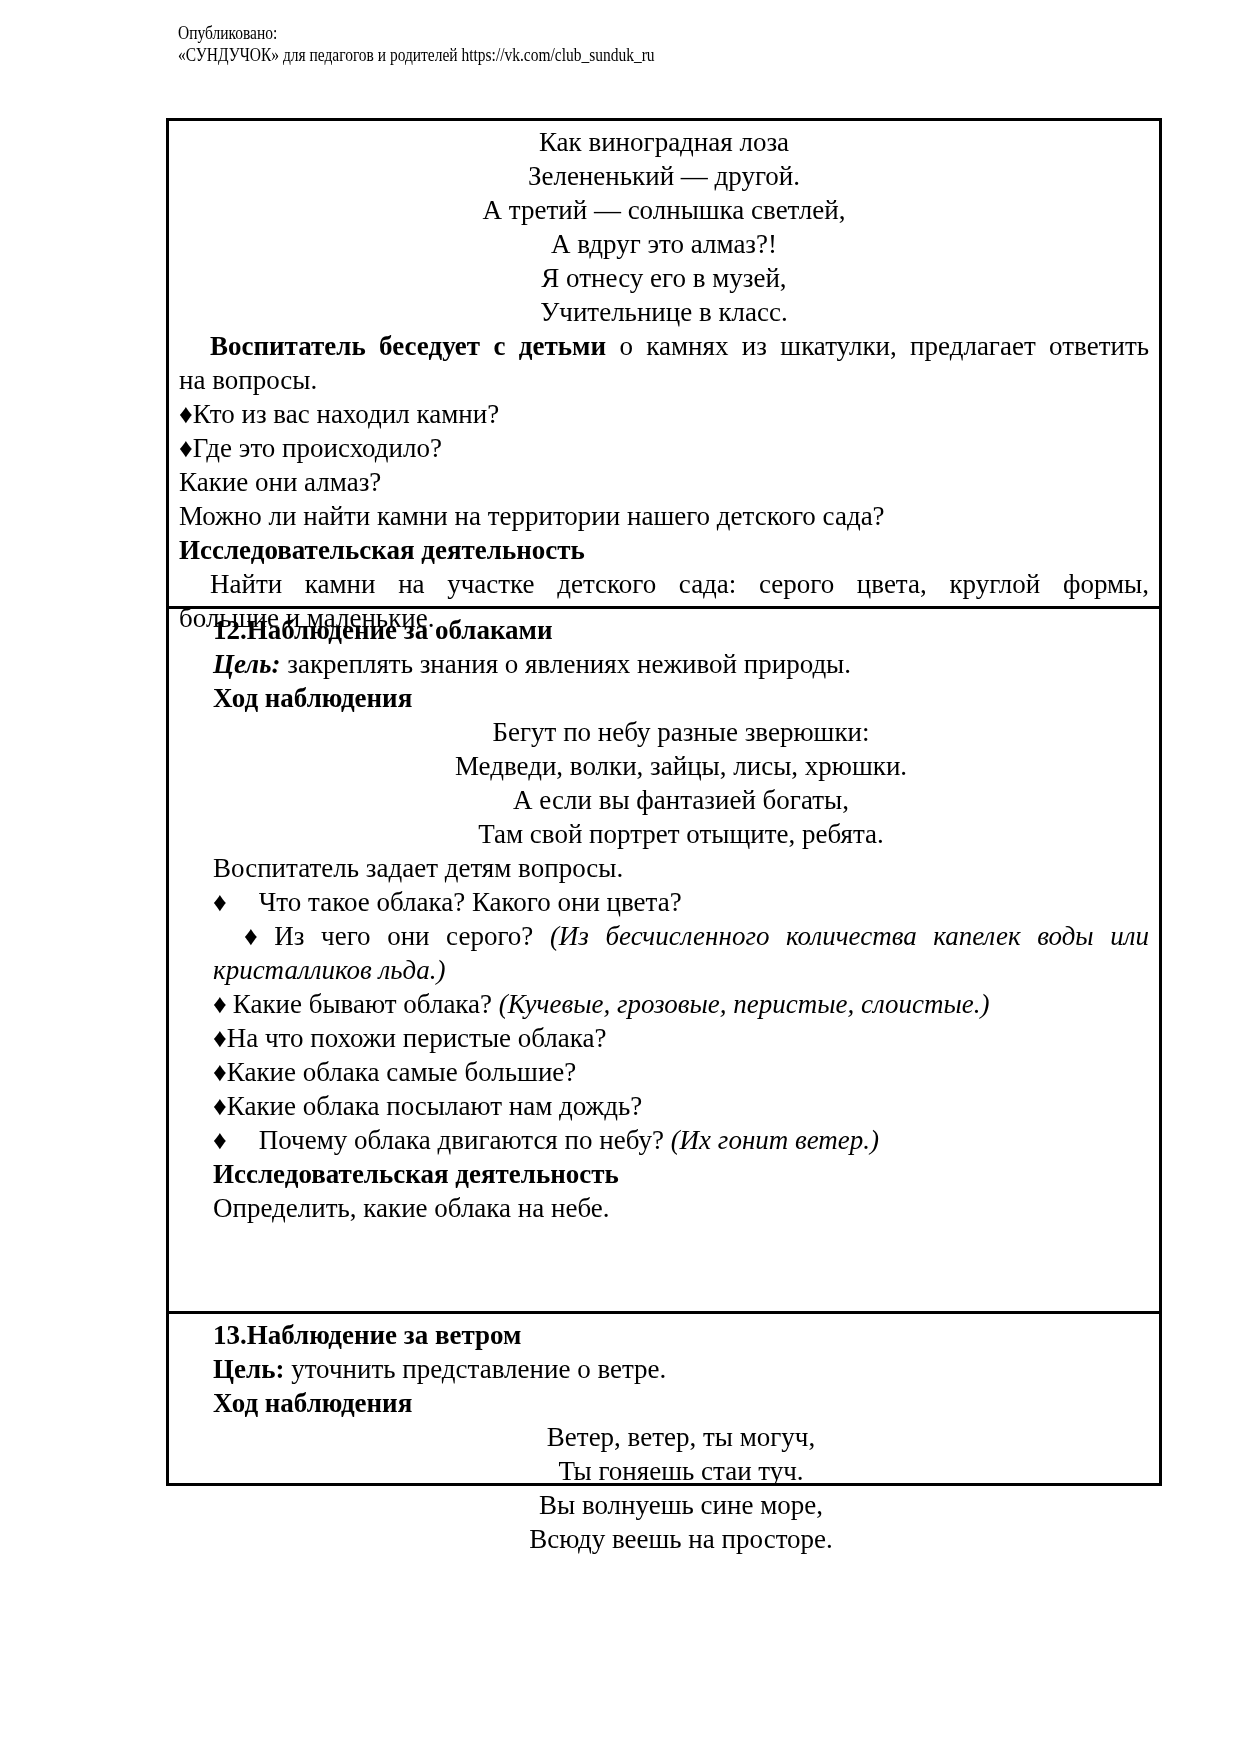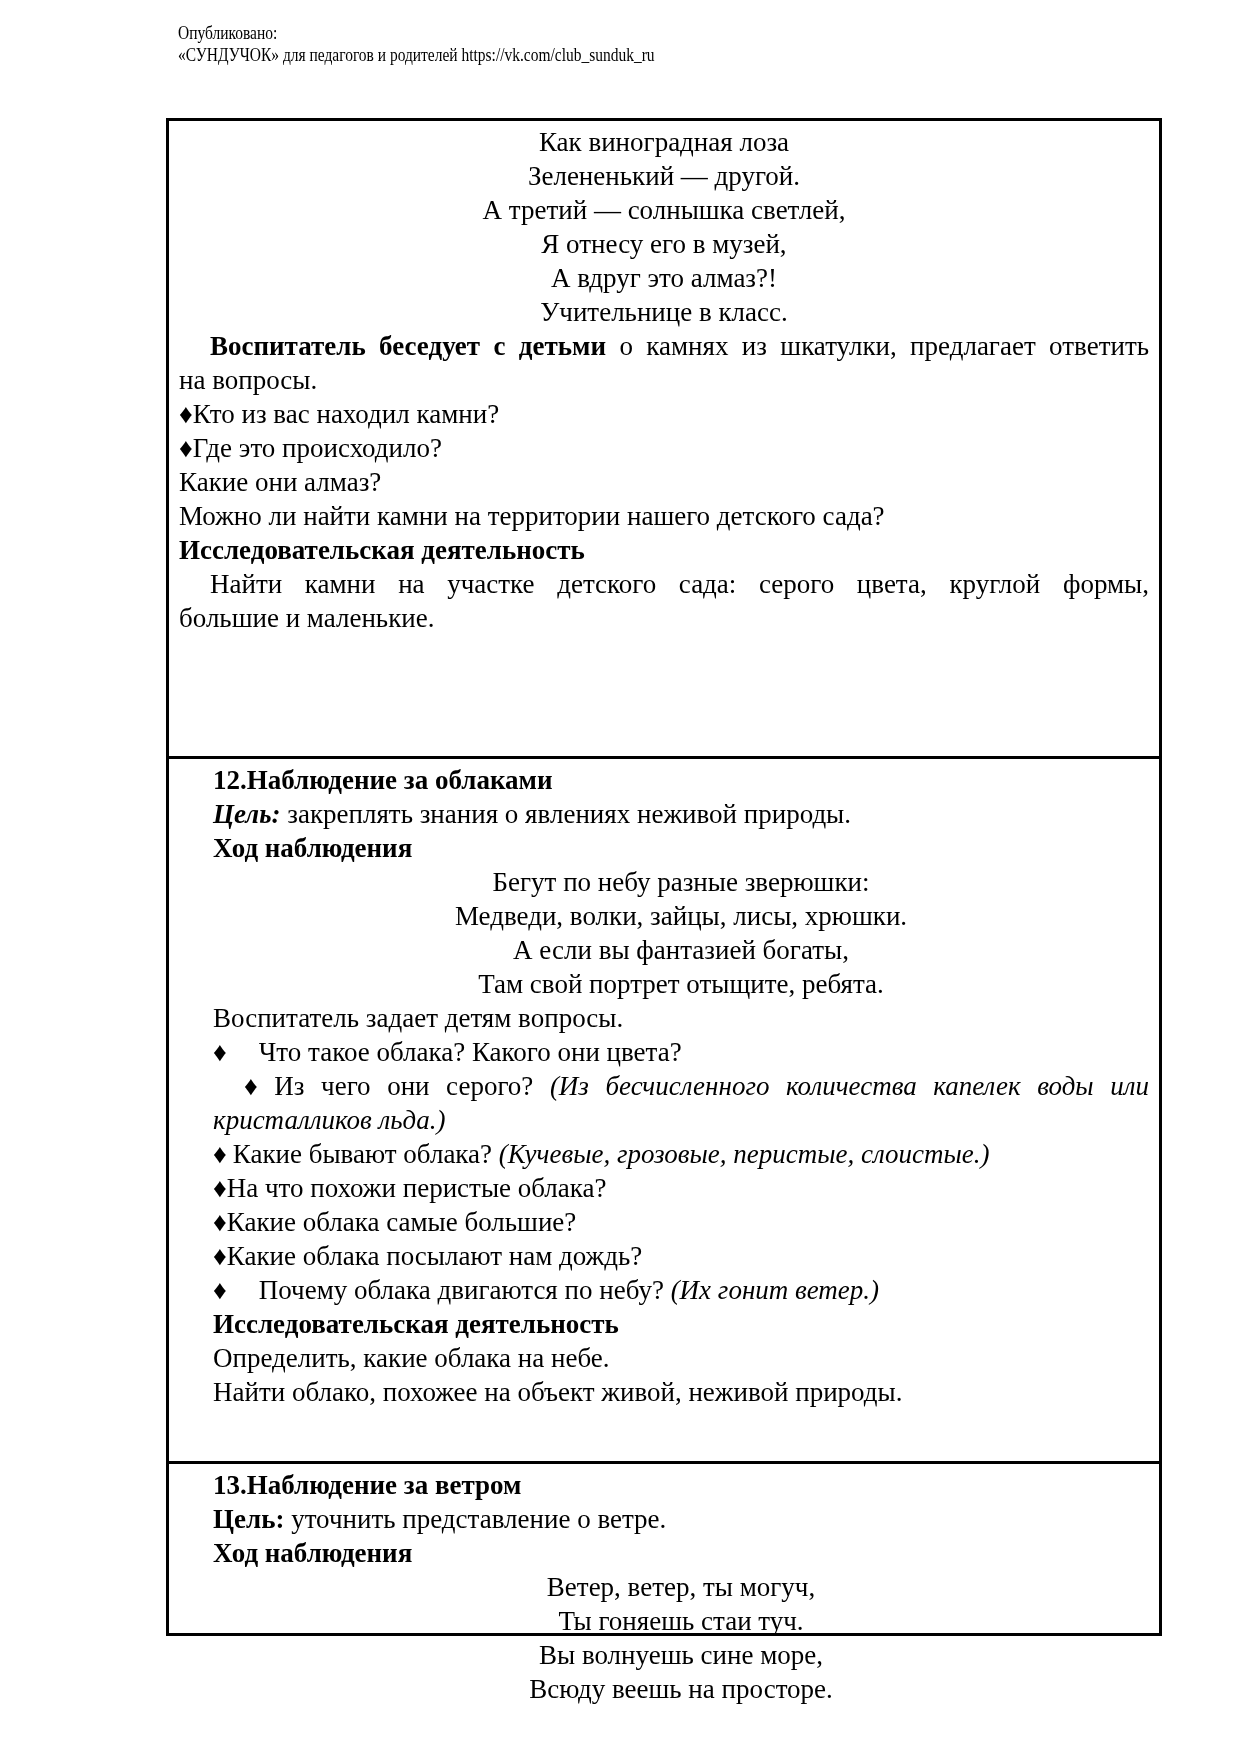--- a/index.html
+++ b/index.html
@@ -18,21 +18,21 @@
     position: absolute; left: 166px; top: 118px; width: 996px;
     border: 3px solid #000;
     box-sizing: border-box;
   }
   .row {
     box-sizing: border-box;
     padding: 4px 10px 0 10px;
     font-size: 27px; line-height: 34px;
   }
   .row + .row { border-top: 3px solid #000; padding-left: 44px; }
-  .row-1 { height: 635px; }
+  .row-1 { height: 485px; }
   .row-2 { height: 705px; }
   .row-3 { height: 172px; }
   .line { white-space: nowrap; }
   .center { text-align: center; }
   .justify { text-align: justify; text-align-last: justify; white-space: normal; margin-left: 31px; }
   b, .bold { font-weight: bold; }
   i, .ital { font-style: italic; }
   .bullet { display: inline-block; }
   .gap-l { display: inline-block; width: 32px; }
   .gap-s { display: inline-block; width: 6px; }
@@ -44,22 +44,22 @@
   <div>Опубликовано:</div>
   <div>«СУНДУЧОК» для педагогов и родителей https://vk.com/club_sunduk_ru</div>
 </div>
 
 <div class="doc-table">
 
   <div class="row row-1">
     <div class="line center">Как виноградная лоза</div>
     <div class="line center">Зелененький — другой.</div>
     <div class="line center">А третий — солнышка светлей,</div>
+    <div class="line center">А вдруг это алмаз?!</div>
     <div class="line center">Я отнесу его в музей,</div>
-    <div class="line center">А вдруг это алмаз?!</div>
     <div class="line center">Учительнице в класс.</div>
     <div class="line justify"><b>Воспитатель беседует с детьми</b><span> о камнях из шкатулки, предлагает ответить</span></div>
     <div class="line">на вопросы.</div>
     <div class="line"><span class="bullet">♦</span><span>Кто из вас находил камни?</span></div>
     <div class="line"><span class="bullet">♦</span><span>Где это происходило?</span></div>
     <div class="line">Какие они алмаз?</div>
     <div class="line">Можно ли найти камни на территории нашего детского сада?</div>
     <div class="line bold">Исследовательская деятельность</div>
     <div class="line justify">Найти камни на участке детского сада: серого цвета, круглой формы,</div>
     <div class="line">большие и маленькие.</div>
@@ -77,21 +77,20 @@
     <div class="line"><span class="bullet">♦</span><span class="gap-l"></span><span>Что такое облака? Какого они цвета?</span></div>
     <div class="line justify"><span class="bullet">♦</span> <span>Из чего они серого?</span> <i>(Из бесчисленного количества капелек воды или</i></div>
     <div class="line ital">кристалликов льда.)</div>
     <div class="line"><span class="bullet">♦</span><span class="gap-s"></span><span>Какие бывают облака?</span> <i>(Кучевые, грозовые, перистые, слоистые.)</i></div>
     <div class="line"><span class="bullet">♦</span><span>На что похожи перистые облака?</span></div>
     <div class="line"><span class="bullet">♦</span><span>Какие облака самые большие?</span></div>
     <div class="line"><span class="bullet">♦</span><span>Какие облака посылают нам дождь?</span></div>
     <div class="line"><span class="bullet">♦</span><span class="gap-l"></span><span>Почему облака двигаются по небу?</span> <i>(Их гонит ветер.)</i></div>
     <div class="line bold">Исследовательская деятельность</div>
     <div class="line">Определить, какие облака на небе.</div>
-    <div class="line">Найти облако, похожее на объект живой, неживой природы.</div>
   </div>
 
   <div class="row row-3">
     <div class="line bold">13.Наблюдение за ветром</div>
     <div class="line"><b>Цель:</b><span> уточнить представление о ветре.</span></div>
     <div class="line bold">Ход наблюдения</div>
     <div class="line center">Ветер, ветер, ты могуч,</div>
     <div class="line center">Ты гоняешь стаи туч.</div>
     <div class="line center">Вы волнуешь сине море,</div>
     <div class="line center">Всюду веешь на просторе.</div>

